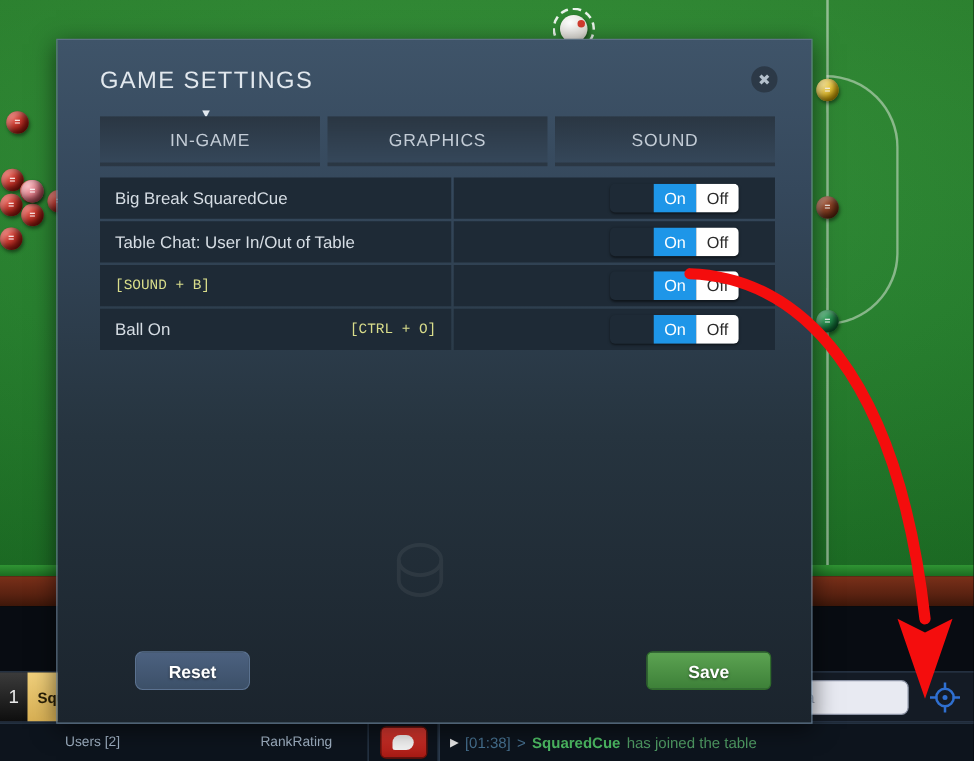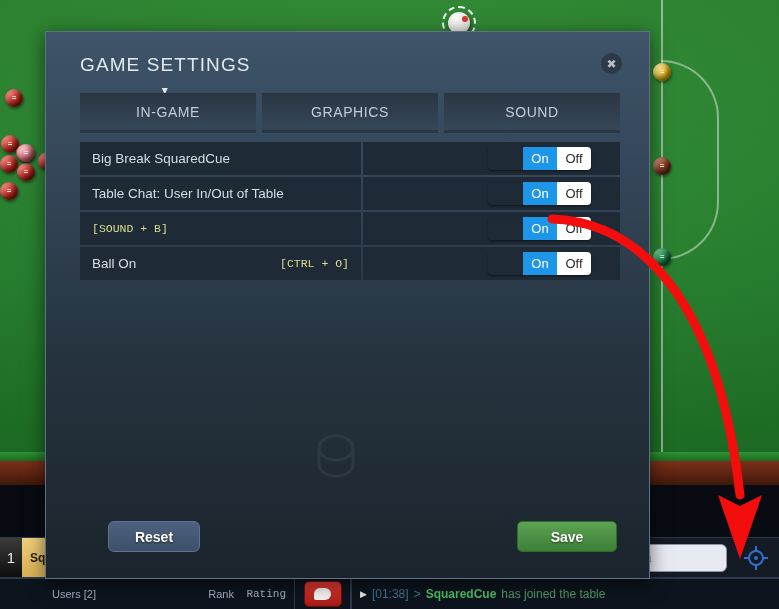--- a/index.html
+++ b/index.html
@@ -191,21 +191,21 @@
   }
   .users-col {
     width: 295px;
     border-right: 1px solid #2b3a4c;
     display: flex; align-items: center;
     padding: 0 8px;
     color: #9fb0c2; font-size: 11px;
   }
   .users-label { flex: 1; padding-left: 44px; }
   .rank-label { width: 46px; text-align: right; }
-  .rating-label { width: 52px; text-align: right; font-family: Liberation Mono, monospace; }
+  .rating-label { width: 52px; text-align: left; }
   .rec-btn {
     width: 56px;
     display: flex; align-items: center; justify-content: center;
     border-right: 1px solid #2b3a4c;
   }
   .rec-box {
     width: 38px; height: 26px;
     border-radius: 5px;
     background: linear-gradient(180deg, #e03a32, #a51a14);
     border: 1px solid #6d1009;

